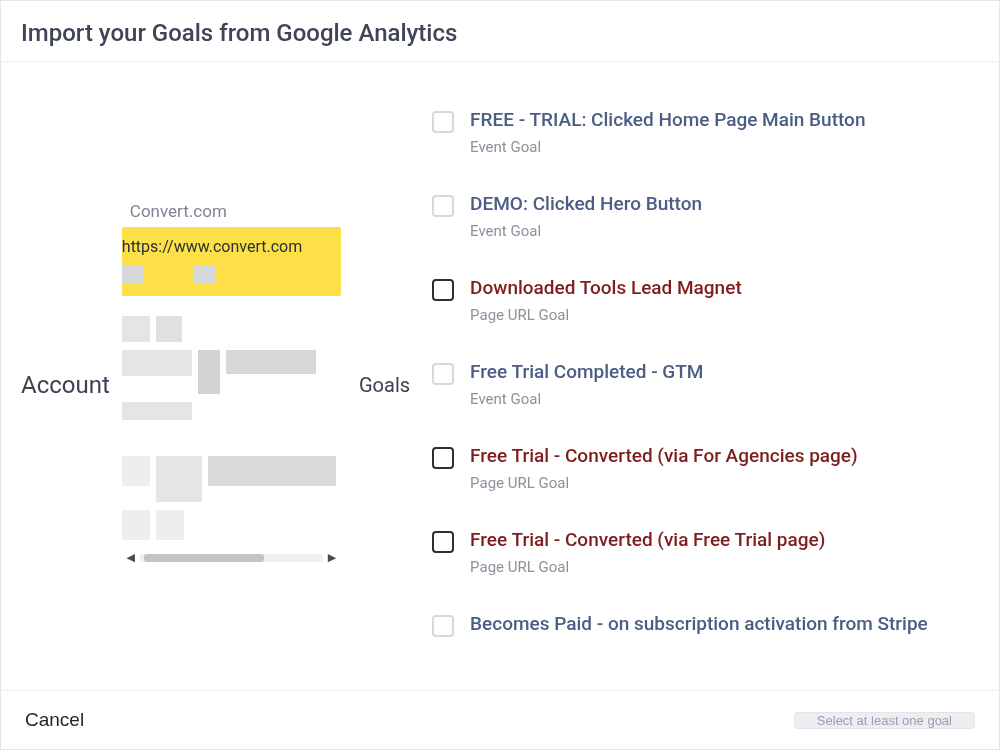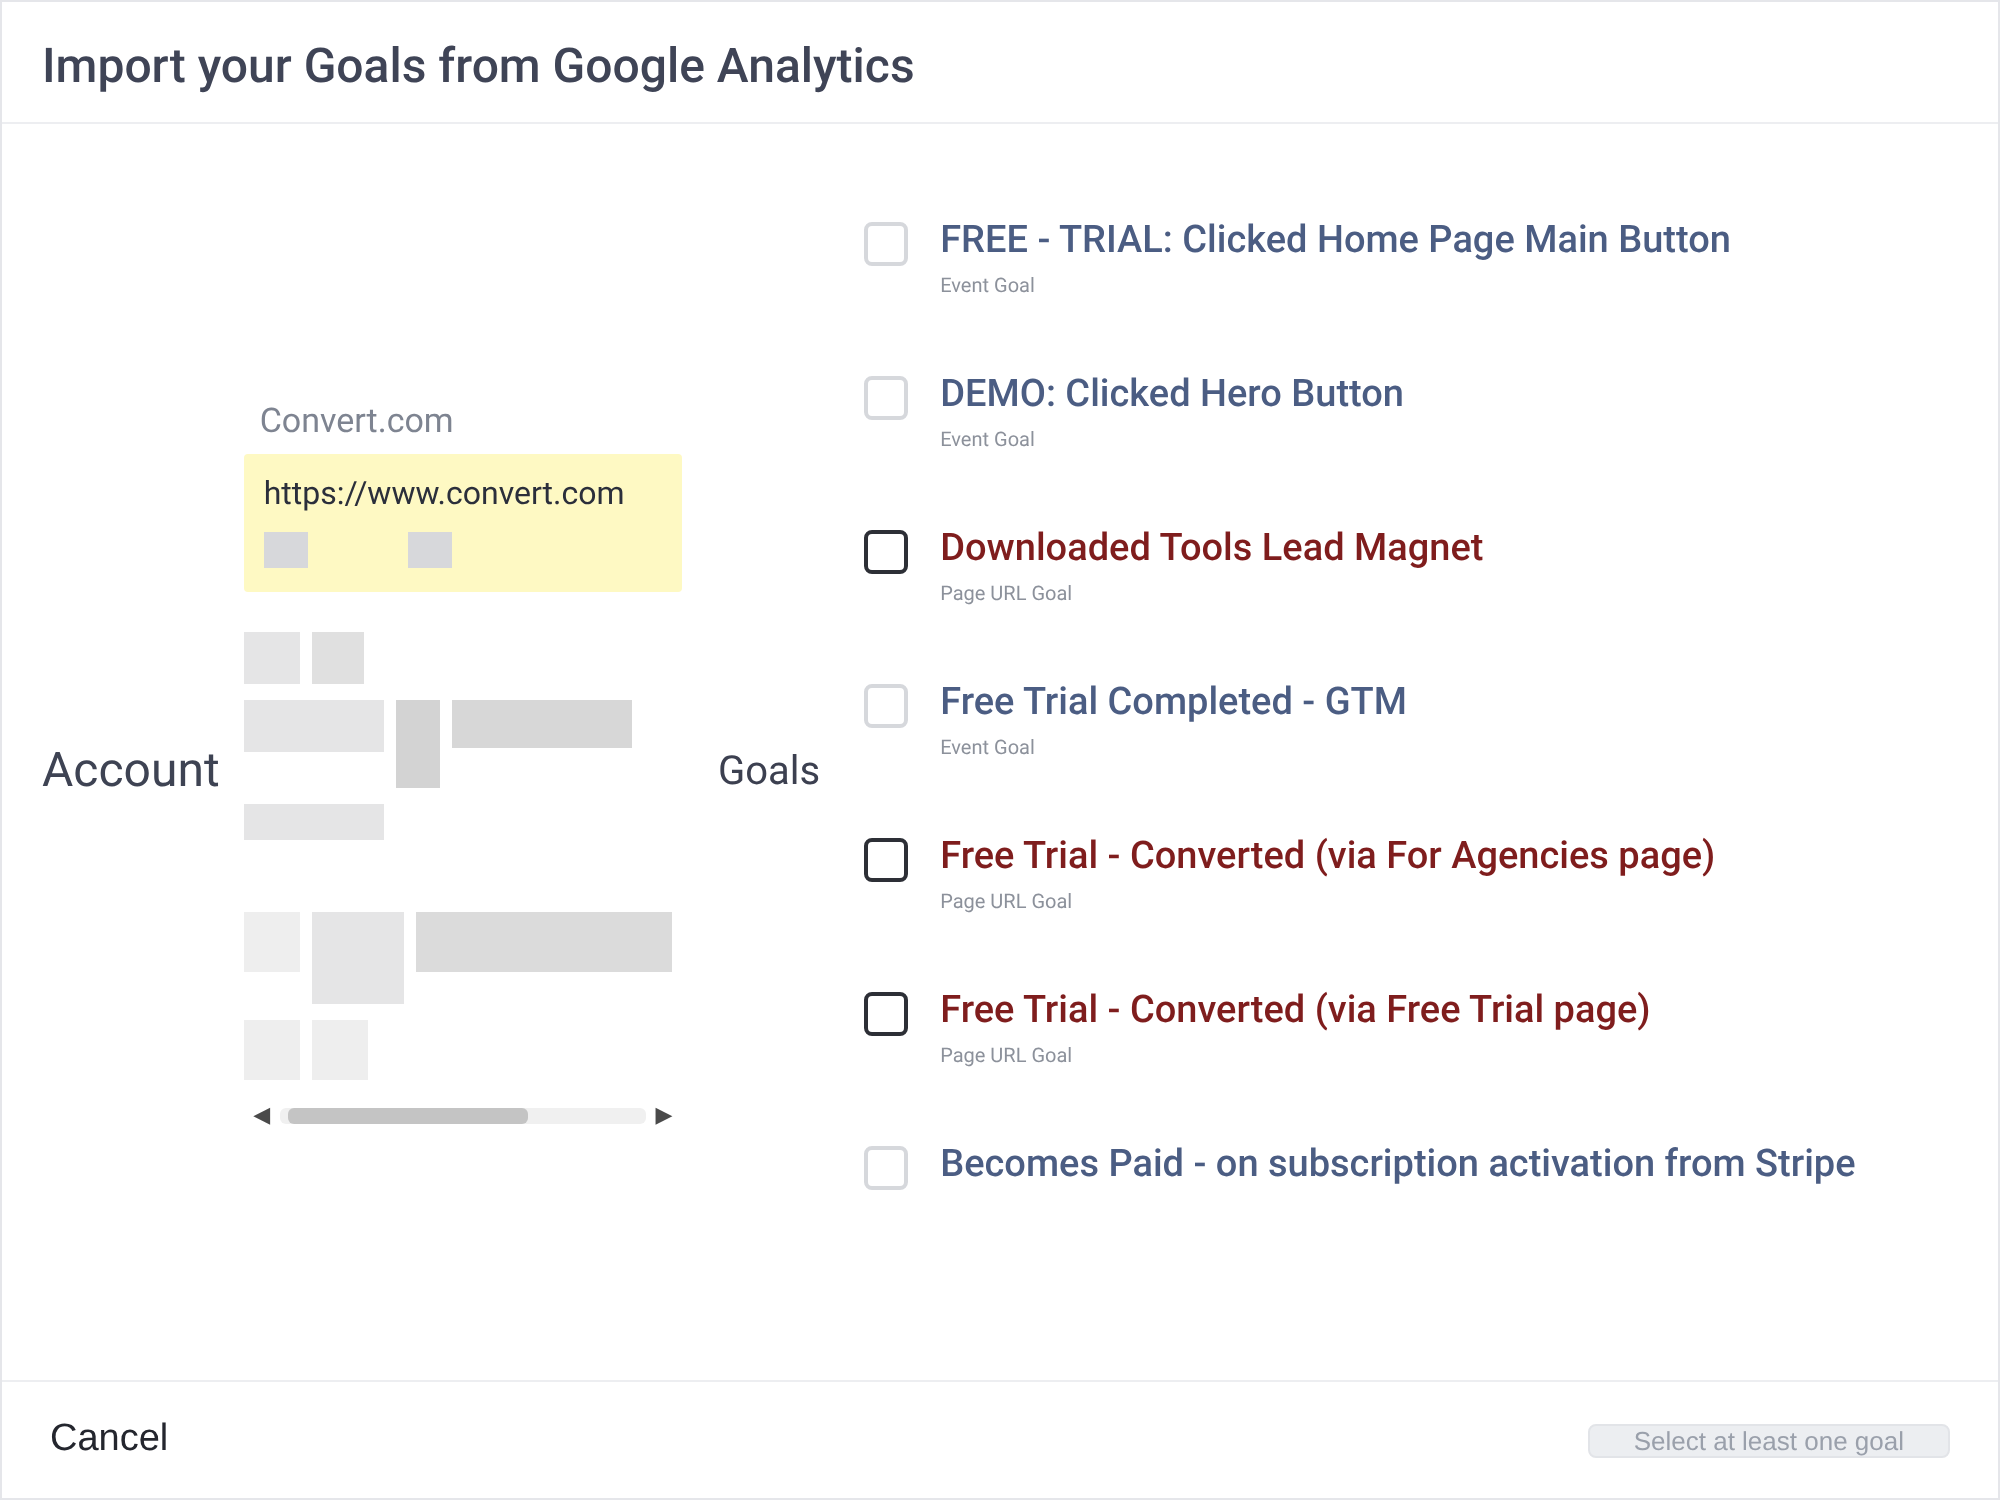--- a/index.html
+++ b/index.html
@@ -8,21 +8,21 @@
   .modal-header { padding: 18px 20px 14px 20px; border-bottom: 1px solid #edeef1; }
   .modal-header h1 { font-size: 24px; font-weight: 500; color: #3f4456; }
   .modal-body { flex: 1; display: flex; flex-direction: column; padding: 18px 20px 0 20px; overflow: hidden; }
   .subtitle { font-size: 18px; color: #3a3f50; margin-bottom: 8px; }
   .content-row { flex: 1; display: flex; overflow: hidden; gap: 18px; }
   .left-col { width: 320px; display: flex; align-items: center; }
   .left-inner { display: flex; align-items: center; gap: 12px; width: 100%; }
   .account-label { font-size: 24px; color: #3e4353; }
   .account-block { flex: 1; }
   .acct-caption { font-size: 17px; color: #7e8491; padding: 0 8px 6px 8px; }
-  .acct-selected { background: #fef9c3; border-radius: 2px; padding: 10px 10px 12px 10px; }
+  .acct-selected { background: #fde047; border-radius: 2px; padding: 10px 10px 12px 0; }
   .acct-url { font-size: 16px; color: #2b2f3b; padding-bottom: 10px; }
   .redact-row { display:flex; gap:10px; }
   .redact-block { display:inline-block; height:18px; width:22px; background:#d7d8db; }
   .redact-group { margin-top: 20px; display:flex; flex-direction:column; gap:8px; }
   .rg-row { display:flex; gap:6px; }
   .r { background:#e5e5e6; display:inline-block; }
   .r1 { width:28px; height:26px; } .r2 { width:26px; height:26px; background:#e0e0e0; }
   .r3 { width:22px; height:44px; background:#d3d3d3; } .r4 { width:90px; height:24px; background:#d7d7d7; }
   .r5 { width:70px; height:26px; } .r6 { width:70px; height:18px; }
   .r7 { width:46px; height:46px; } .r8 { width:128px; height:30px; background:#dbdbdb; }
@@ -36,21 +36,21 @@
   .right-col { flex: 1; display:flex; overflow:hidden; }
   .goal-list { flex:1; overflow-y:auto; padding: 10px 14px 18px 0; }
   .goal-item { display:flex; align-items:flex-start; gap:16px; padding: 18px 4px; }
   .chk { width:22px; height:22px; border: 2px solid #b6bac2; border-radius:4px; flex-shrink:0; margin-top:3px; cursor:pointer; }
   .chk.greyed { border-color: #d6d8dc; }
   .chk.dark { border-color: #2d2f36; }
   .goal-text { flex:1; }
   .goal-title { font-size: 19px; line-height:24px; font-weight:500; }
   .goal-title.linkish { color:#4b5d83; }
   .goal-title.plain { color:#7f1d1d; }
-  .goal-sub { font-size:10px; color:#8c919b; margin-top:6px; }
+  .goal-sub { font-size:15px; color:#8c919b; margin-top:6px; }
 
   
   .goal-list::-webkit-scrollbar { width: 18px; }
   .goal-list::-webkit-scrollbar-track { background:#f2f2f2; }
   .goal-list::-webkit-scrollbar-thumb { background:#c9c9c9; }
   .goal-list::-webkit-scrollbar-button:single-button { background:#e9e9e9; height:16px; }
 
   .modal-footer { border-top:1px solid #edeef1; padding: 18px 24px; display:flex; justify-content:space-between; align-items:center; gap:22px; }
   .btn-cancel { font-size:19px; color:#24262e; background:none; border:none; cursor:pointer; font-weight:500; }
   .btn-primary-disabled { font-size:13px; color:#9aa0ab; background:#eceef1; border:1px solid #e2e4e8; border-radius:4px; padding: 0 22px; cursor:not-allowed; }

